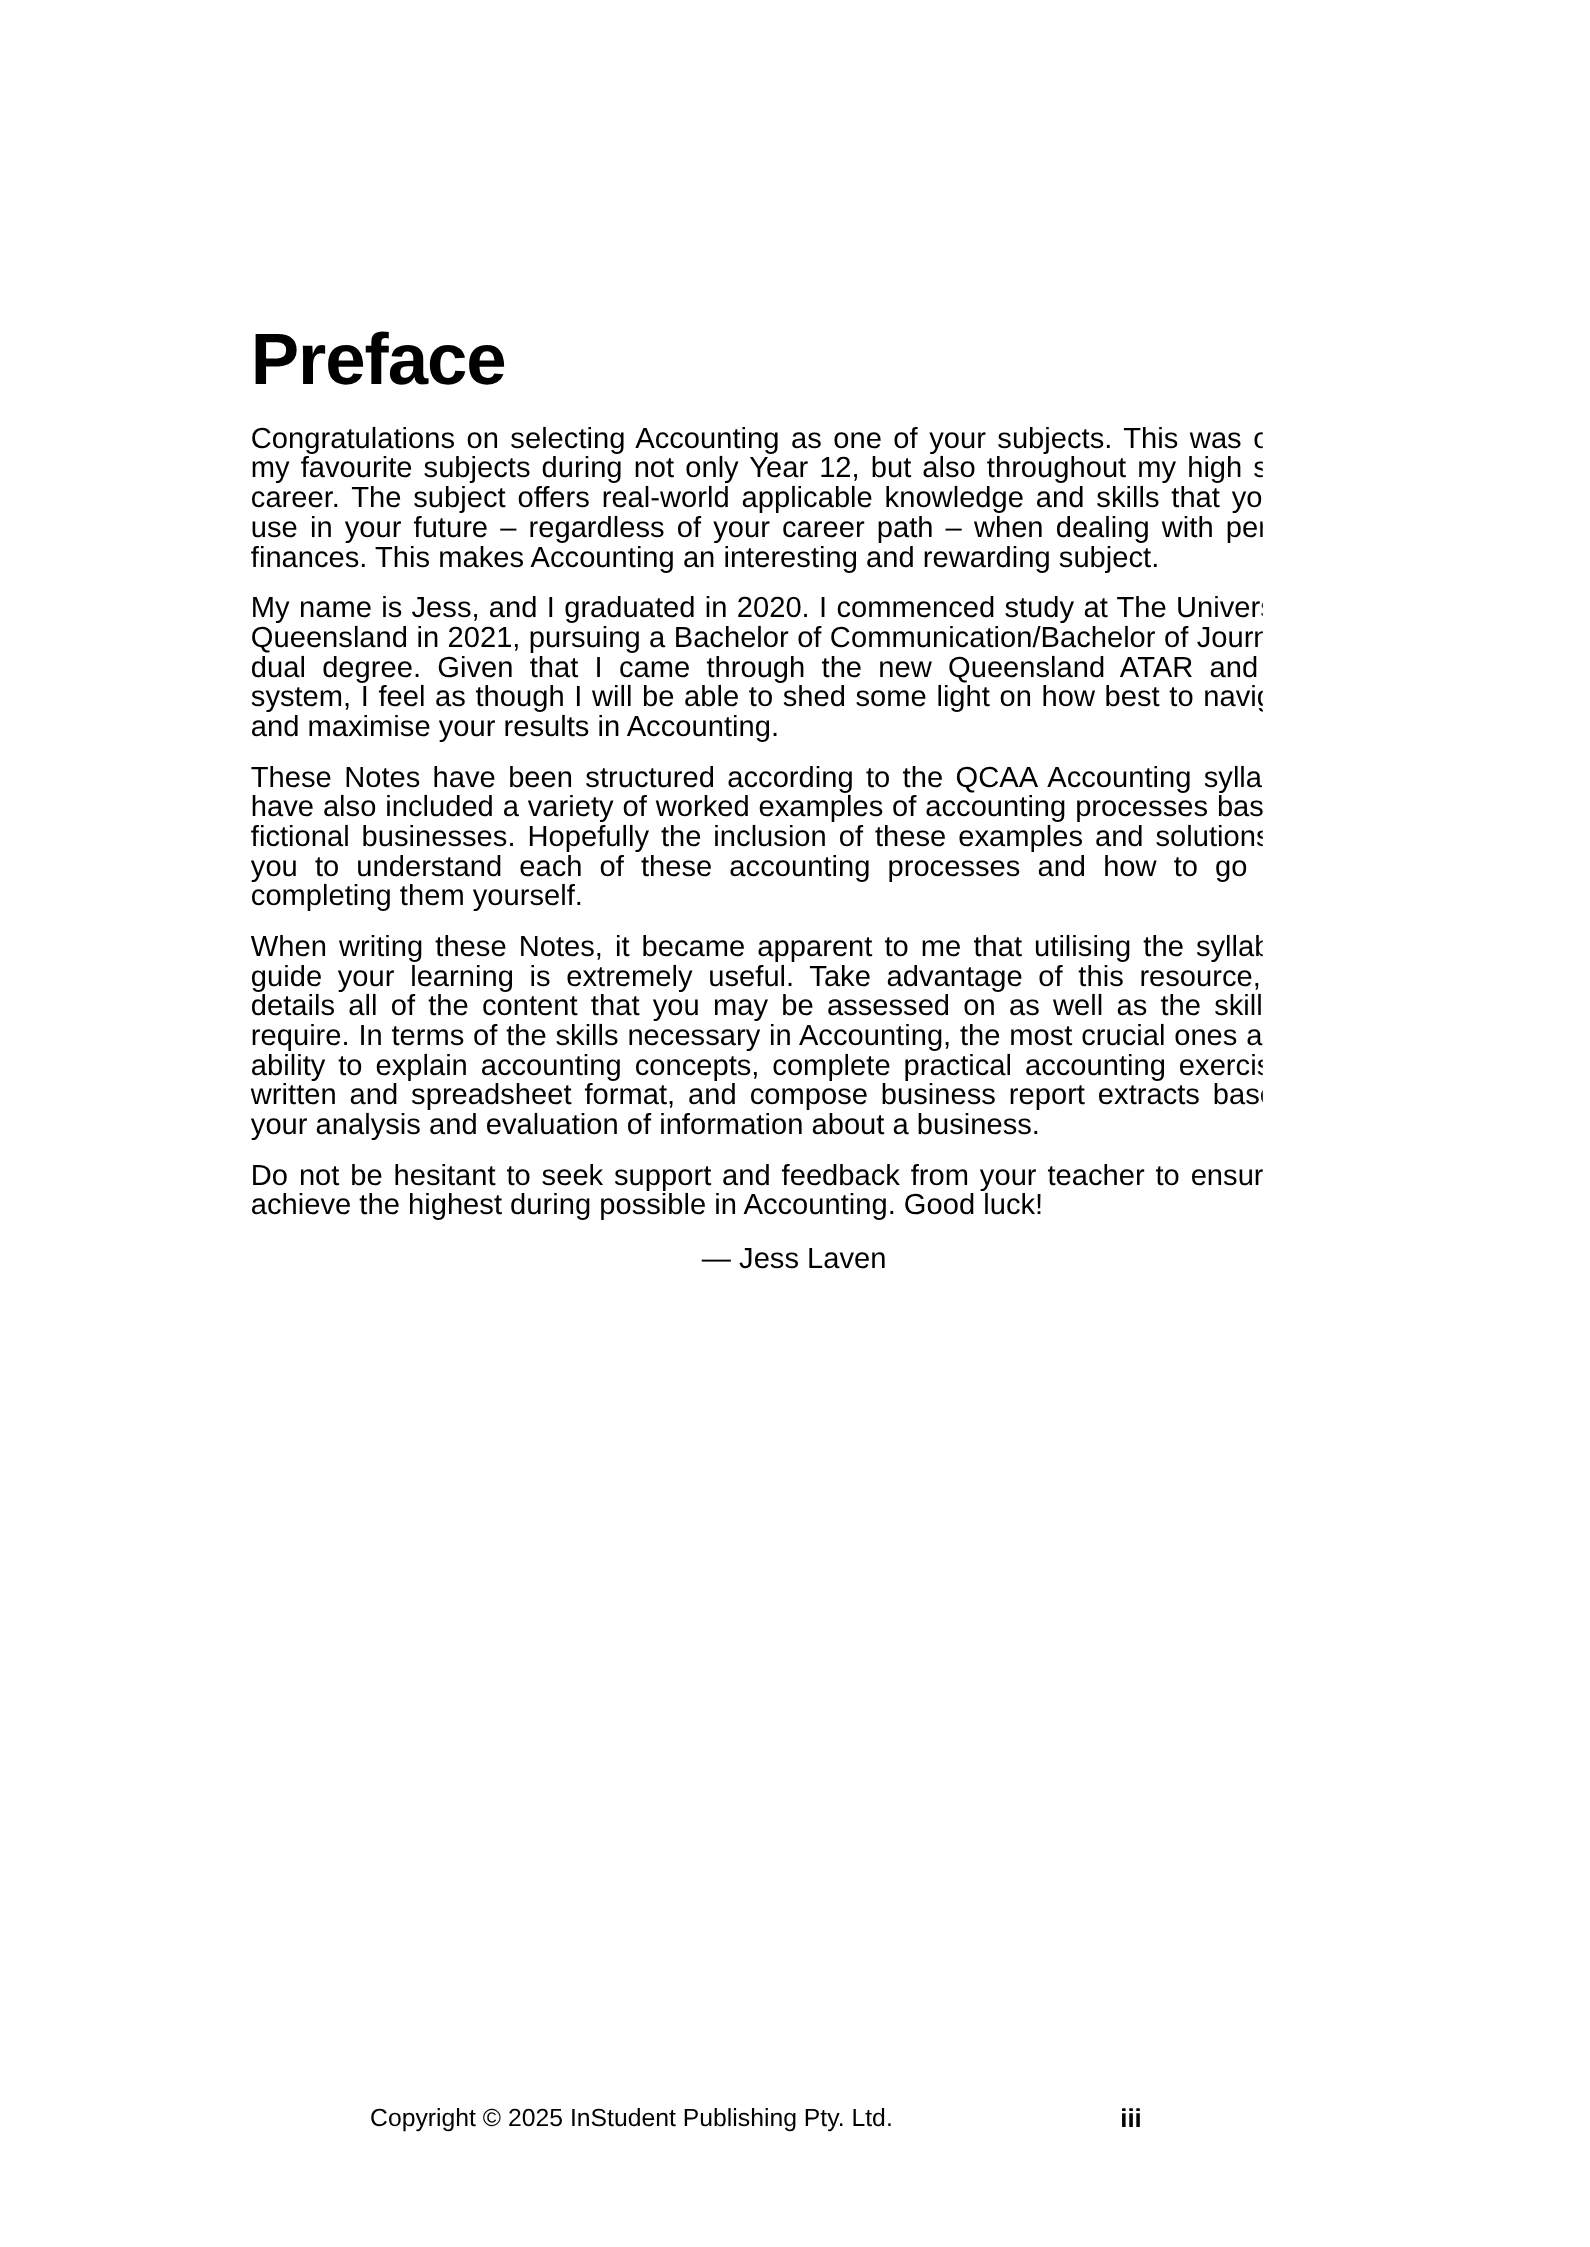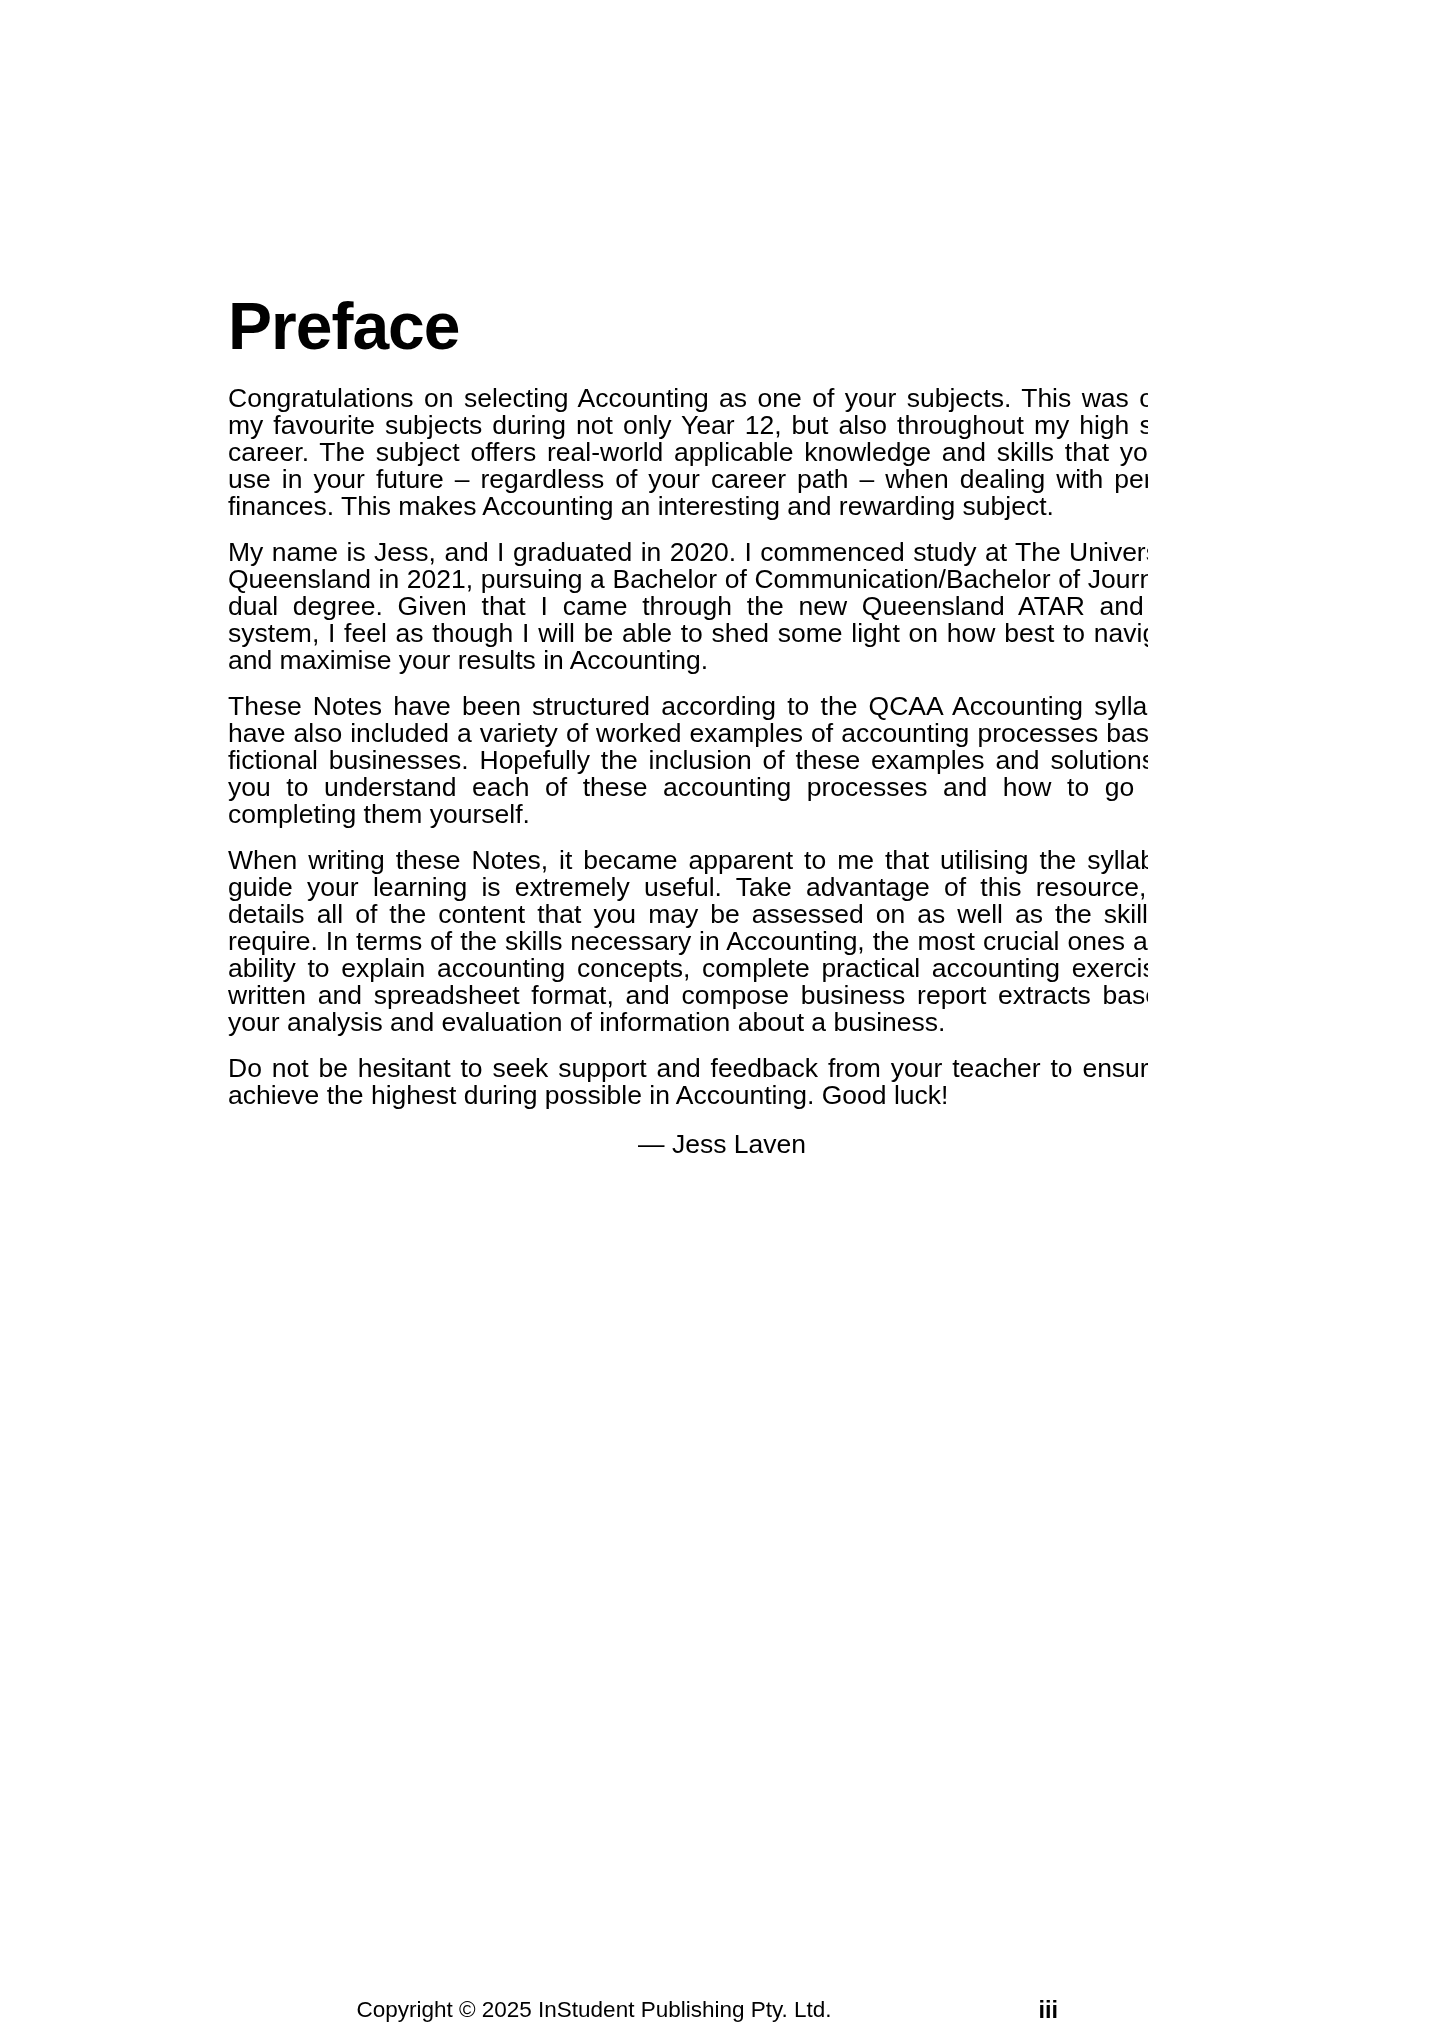--- a/index.html
+++ b/index.html
@@ -40,24 +40,23 @@
   .signature {
     margin: 16px 0 0 0;
     font-size: 26.5px;
     line-height: 33.6px;
     text-align: center;
     color: #000000;
   }
   .footer {
     position: absolute;
     left: 0;
-    top: 1993px;
+    top: 1909px;
     width: 100%;
     height: 34px;
-    padding-left: 20px;
   }
   .copyright {
     width: 100%;
     text-align: center;
     font-size: 22.5px;
     line-height: 34px;
     color: #000000;
   }
   .pagenum {
     position: absolute;

